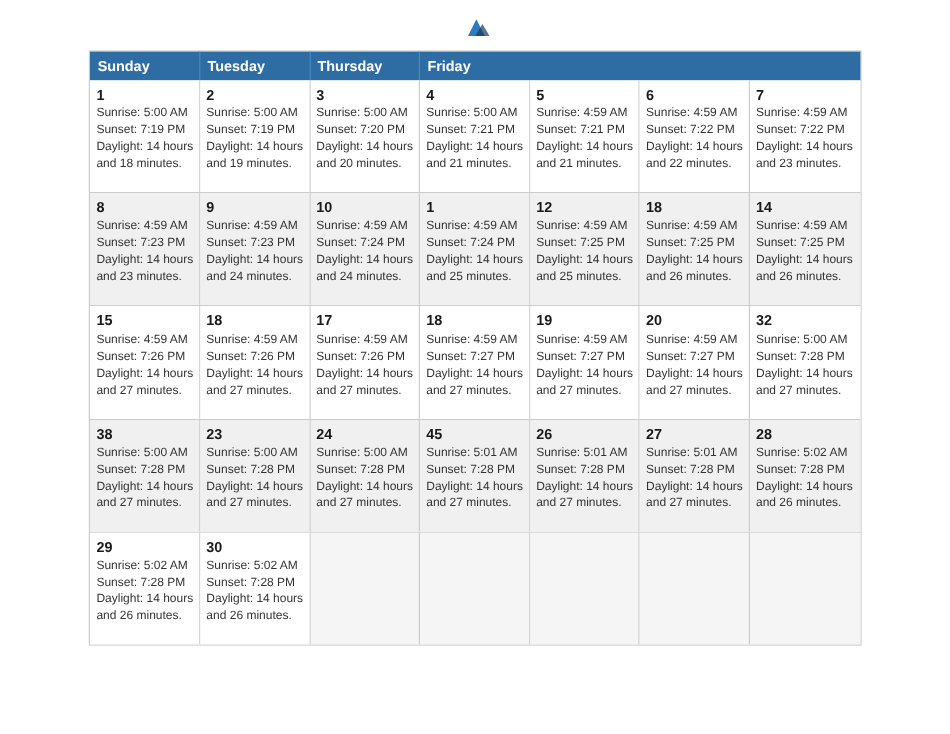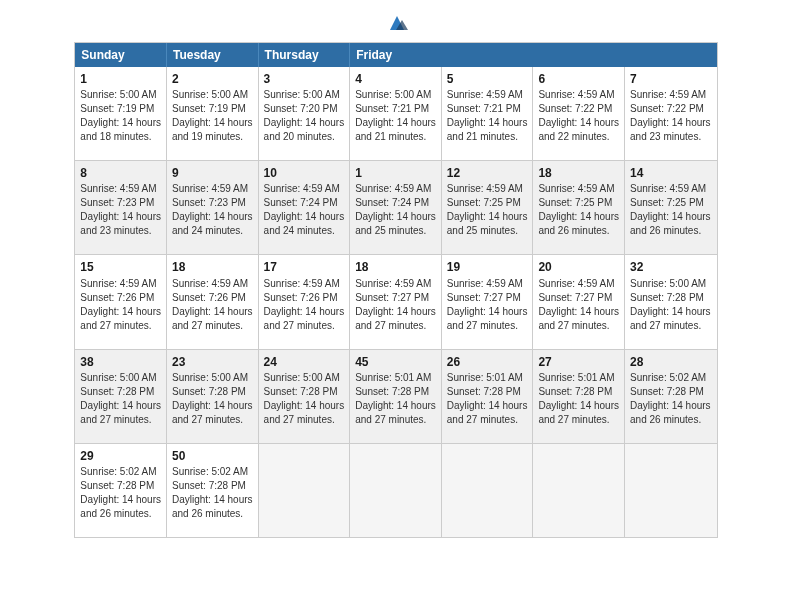--- a/index.html
+++ b/index.html
@@ -267,21 +267,21 @@
             <span class="day-num">28</span>
             <div class="cell-text">Sunrise: 5:02 AM<br>Sunset: 7:28 PM<br>Daylight: 14 hours<br>and 26 minutes.</div>
           </div>
         </div>
         <div class="cal-row">
           <div class="cal-cell">
             <span class="day-num">29</span>
             <div class="cell-text">Sunrise: 5:02 AM<br>Sunset: 7:28 PM<br>Daylight: 14 hours<br>and 26 minutes.</div>
           </div>
           <div class="cal-cell">
-            <span class="day-num">50</span>
+            <span class="day-num">30</span>
             <div class="cell-text">Sunrise: 5:02 AM<br>Sunset: 7:28 PM<br>Daylight: 14 hours<br>and 26 minutes.</div>
           </div>
           <div class="cal-cell empty"></div>
           <div class="cal-cell empty"></div>
           <div class="cal-cell empty"></div>
           <div class="cal-cell empty"></div>
           <div class="cal-cell empty"></div>
         </div>
       </div>
   </div>

